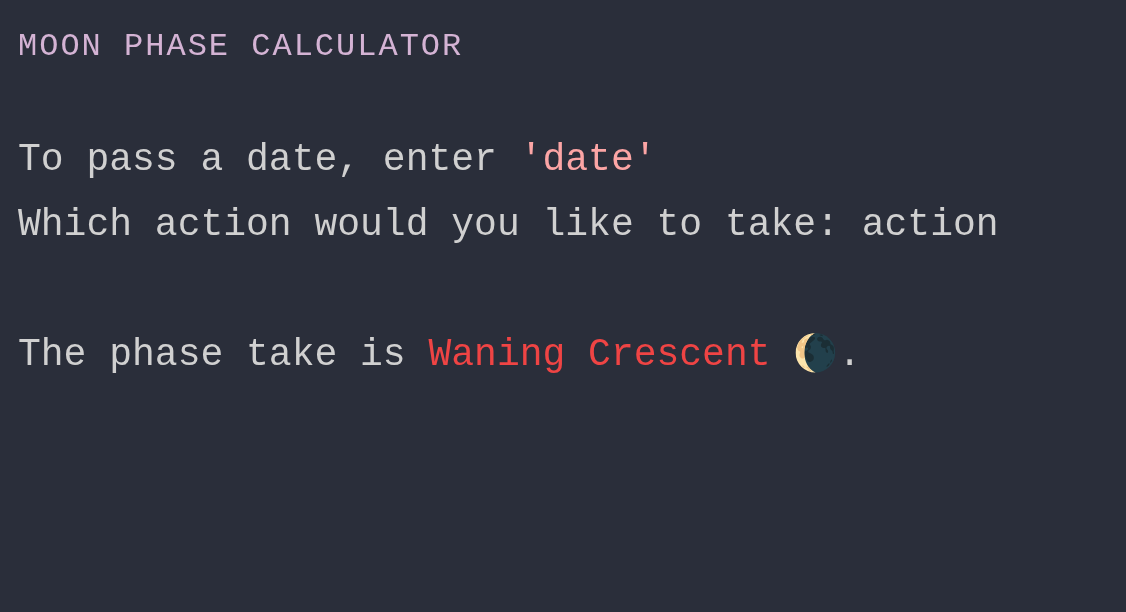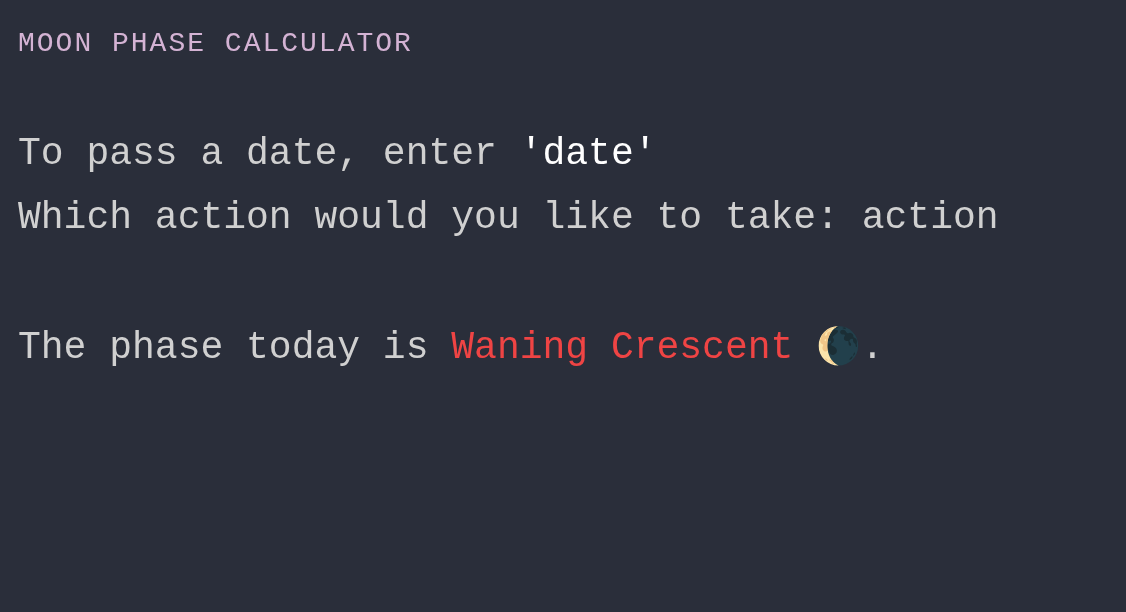--- a/index.html
+++ b/index.html
@@ -14,47 +14,47 @@
       width: 1126px;
       height: 612px;
       padding: 20px 18px;
       font-size: 38px;
       line-height: 1.7;
     }
     .title {
       color: #d4b3d4;
       font-weight: 500;
       letter-spacing: 2px;
-      font-size: 28px;
+      font-size: 32px;
     }
     .content {
       margin-top: 54px;
     }
     .line {
       white-space: pre;
     }
     .text {
       color: #d0d0d0;
     }
     .literal {
-      color: #ffffff;
+      color: #fca5a5;
     }
     .result-phase {
       color: #ef4444;
     }
     .moon-icon {
       font-size: 36px;
     }
     .blank-line {
       height: 65px;
     }
   </style>
 </head>
 <body>
 
 <div class="title">MOON PHASE CALCULATOR</div>
 
 <div class="content">
   <div class="line"><span class="text">To pass a date, enter </span><span class="literal">'date'</span></div>
   <div class="line"><span class="text">Which action would you like to take: </span><span class="text">action</span></div>
   <div class="blank-line"></div>
-  <div class="line"><span class="text">The phase today is </span><span class="result-phase">Waning Crescent</span><span class="text"> </span><span class="moon-icon">🌘</span><span class="text">.</span></div>
+  <div class="line"><span class="text">The phase take is </span><span class="result-phase">Waning Crescent</span><span class="text"> </span><span class="moon-icon">🌘</span><span class="text">.</span></div>
 </div>
 
 </body></html>

